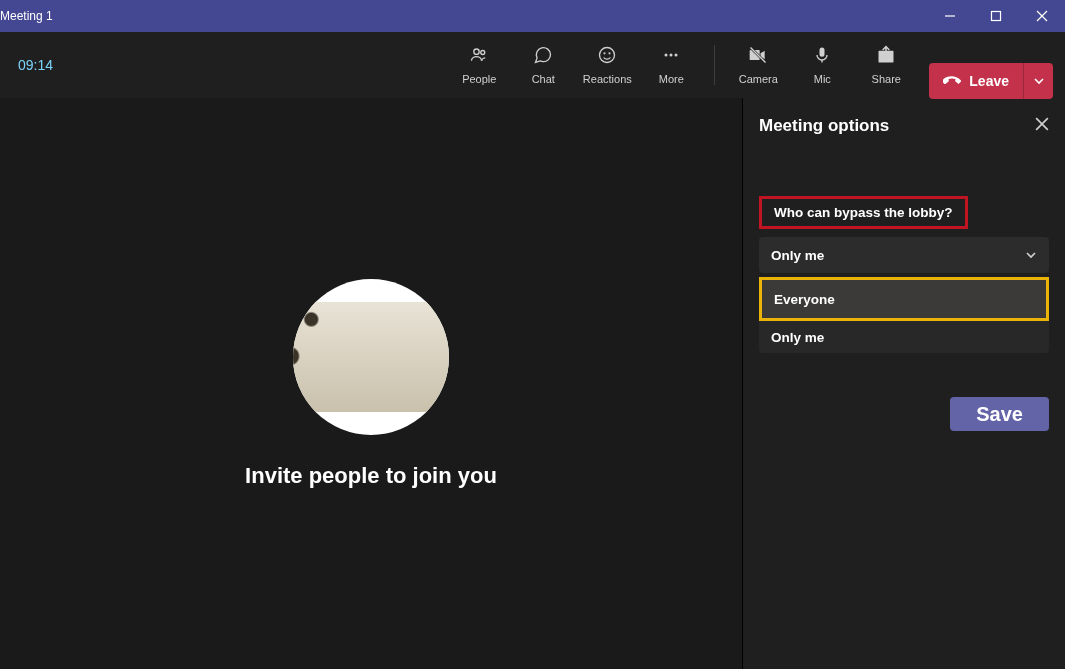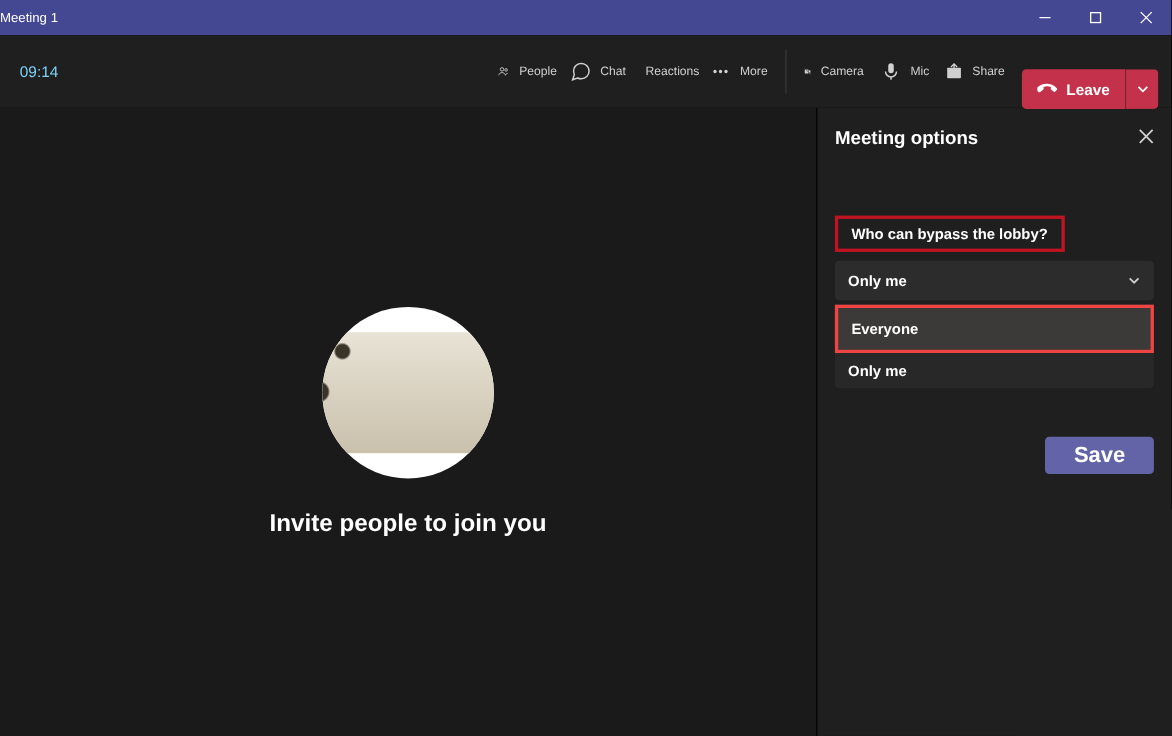--- a/index.html
+++ b/index.html
@@ -40,21 +40,21 @@
     position: relative;
   }
   .toolbar .timer {
     color: #7dd3fc;
     font-size: 14px;
     padding-left: 6px;
   }
   .toolbar .spacer { flex: 1; }
   .toolbar .tbtn {
     display: flex;
-    flex-direction: row;
+    flex-direction: column;
     align-items: center;
     justify-content: center;
     color: #d0d0d0;
     font-size: 11px;
     gap: 8px;
     width: 54px;
     height: 50px;
   }
   .toolbar .tbtn svg, .toolbar .tbtn .glyph { width: 20px; height: 20px; display:flex; align-items:center; justify-content:center; }
   .toolbar .divider { width: 1px; height: 40px; background: #3d3d3d; margin: 0 6px; }
@@ -173,21 +173,21 @@
     margin-bottom: 4px;
   }
   .option-everyone {
     background: #3b3a39;
     height: 44px;
     display: flex;
     align-items: center;
     padding: 16px 12px;
     font-weight: 600;
     font-size: 13.5px;
-    border: 3px solid #ef4444;
+    border: 3px solid #eab308;
   }
   .option-onlyme {
     background: #292828;
     height: 32px;
     display: flex;
     align-items: center;
     padding: 0 12px;
     font-weight: 600;
     font-size: 13.5px;
     border-radius: 0 0 4px 4px;

